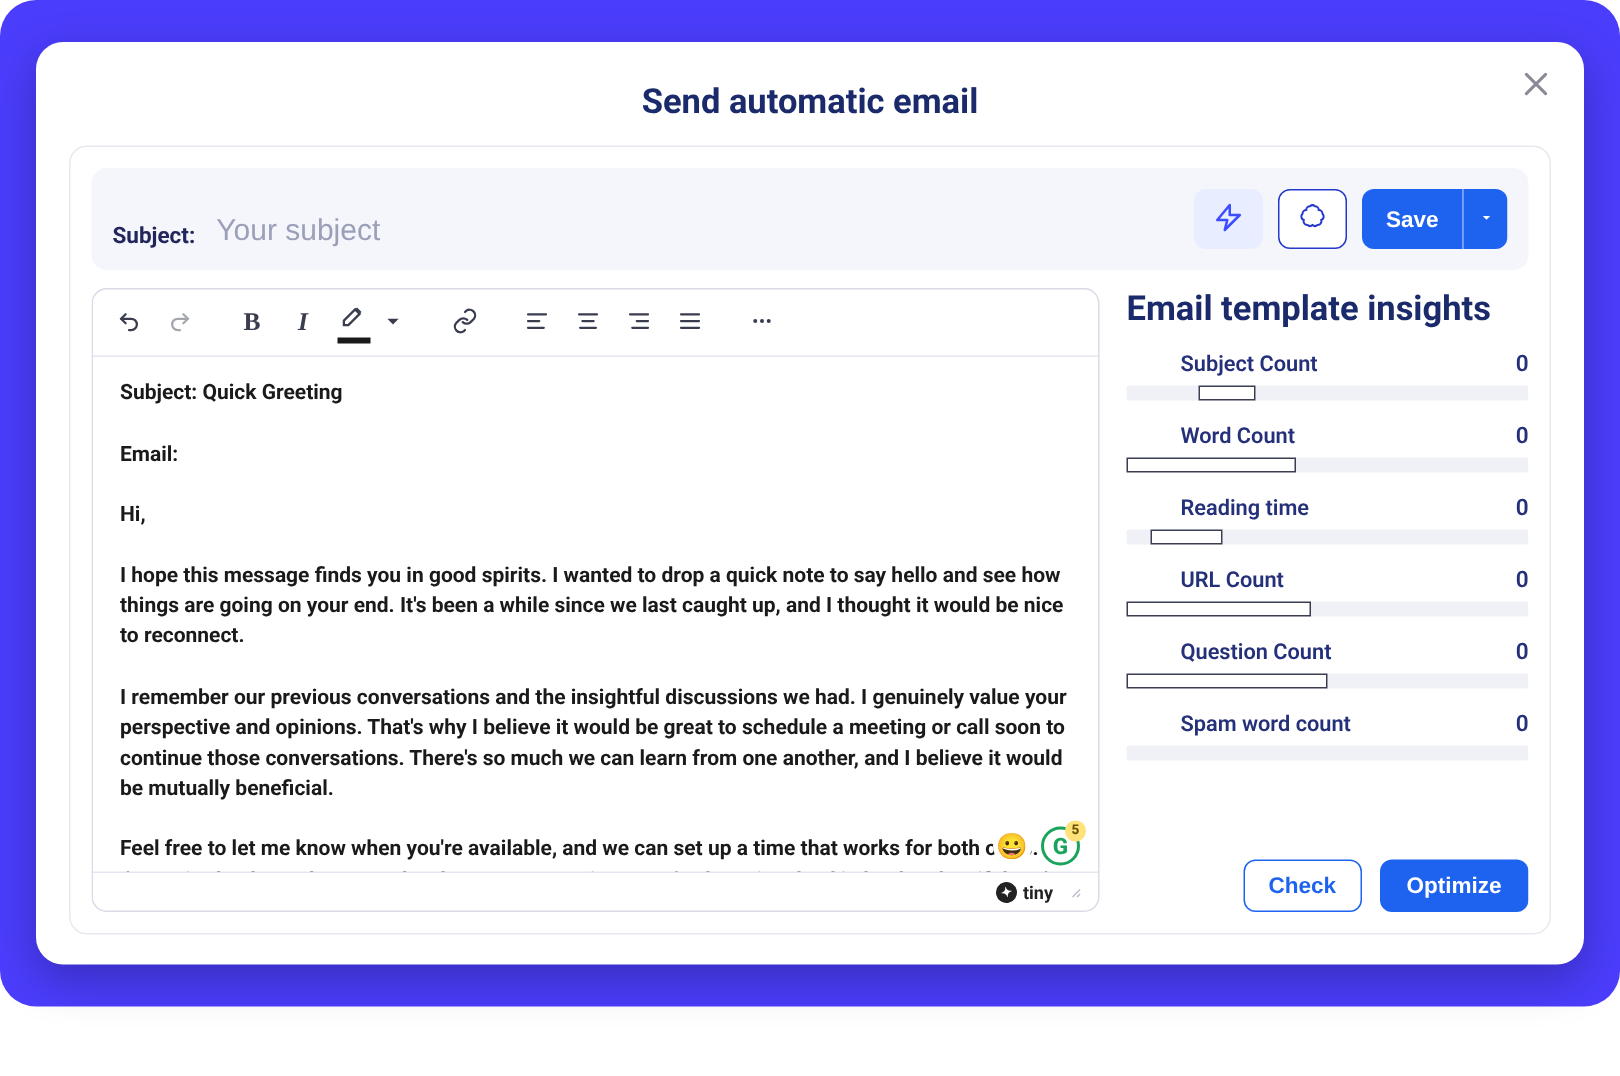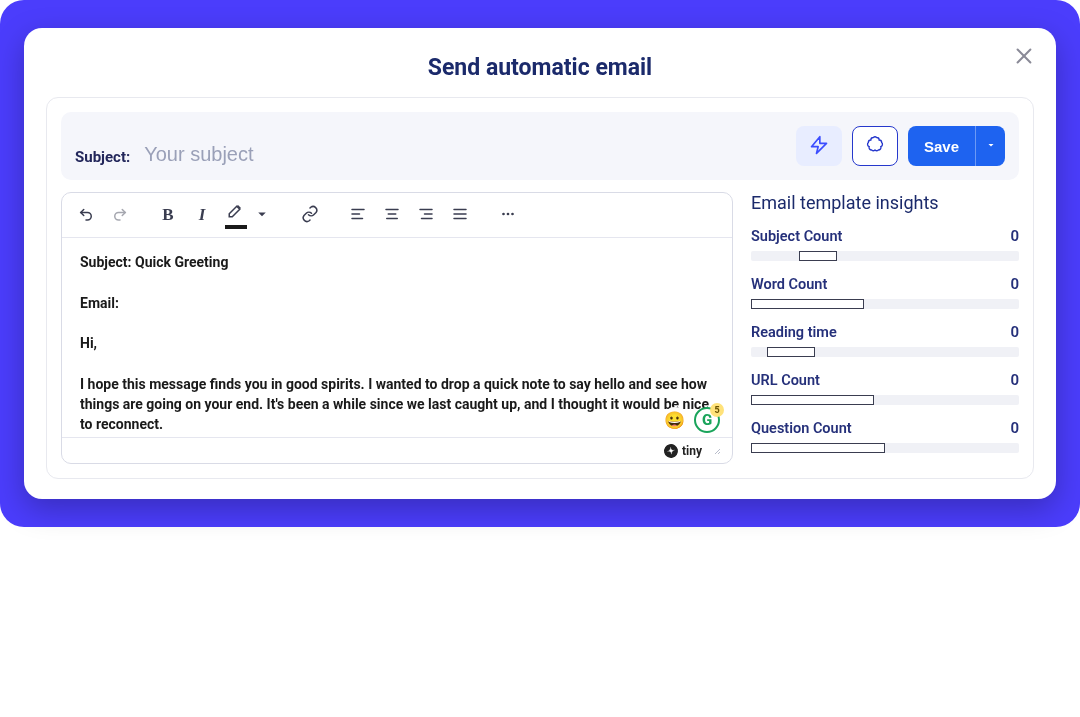--- a/index.html
+++ b/index.html
@@ -1,20 +1,20 @@
 <!DOCTYPE html>
 <html><head>
 <meta charset="utf-8">
 <style>
   * { box-sizing: border-box; margin: 0; padding: 0; }
   html, body { width: 1080px; height: 717px; font-family: -apple-system, BlinkMacSystemFont, "Segoe UI", Roboto, Arial, sans-serif; }
   body { background: #fff; }
 
   .outer {
-    width: 1080px; height: 527px;
+    width: 1080px; height: 671px;
     background: #4b3dfc;
     border-radius: 24px;
     padding: 28px 24px;
     position: relative;
   }
   .modal {
     width: 100%; height: 100%;
     background: #fff;
     border-radius: 18px;
     box-shadow: 0 10px 30px rgba(0,0,0,.25);
@@ -159,24 +159,24 @@
     width: 14px; height: 14px; border-radius: 50%;
     background: #ffe27a; color: #6a5200;
     font-size: 9px; display: flex; align-items: center; justify-content: center;
   }
 
   .insights {
     width: 268px;
     display: flex; flex-direction: column;
   }
   .insights-title {
-    color: #1b2a6b; font-weight: 400; font-size: 18px; margin-bottom: 14px;
+    color: #1b2a6b; font-weight: 700; font-size: 23px; margin-bottom: 14px;
   }
   .metric { margin-bottom: 14px; }
-  .metric-row { display: flex; justify-content: space-between; align-items: center; }
+  .metric-row { display: flex; justify-content: space-between; align-items: center; margin-left: 36px; }
   .metric-label { color: #25307a; font-weight: 600; font-size: 14.5px; }
   .metric-val { color: #25307a; font-weight: 600; font-size: 15px; }
   .bar {
     margin-top: 6px;
     height: 10px; width: 100%;
     background: #f0f1f6; border-radius: 2px; position: relative;
   }
   .bar .seg {
     position: absolute; top: 0; height: 100%;
     border: 1px solid #3a3d50; background: #fff;

